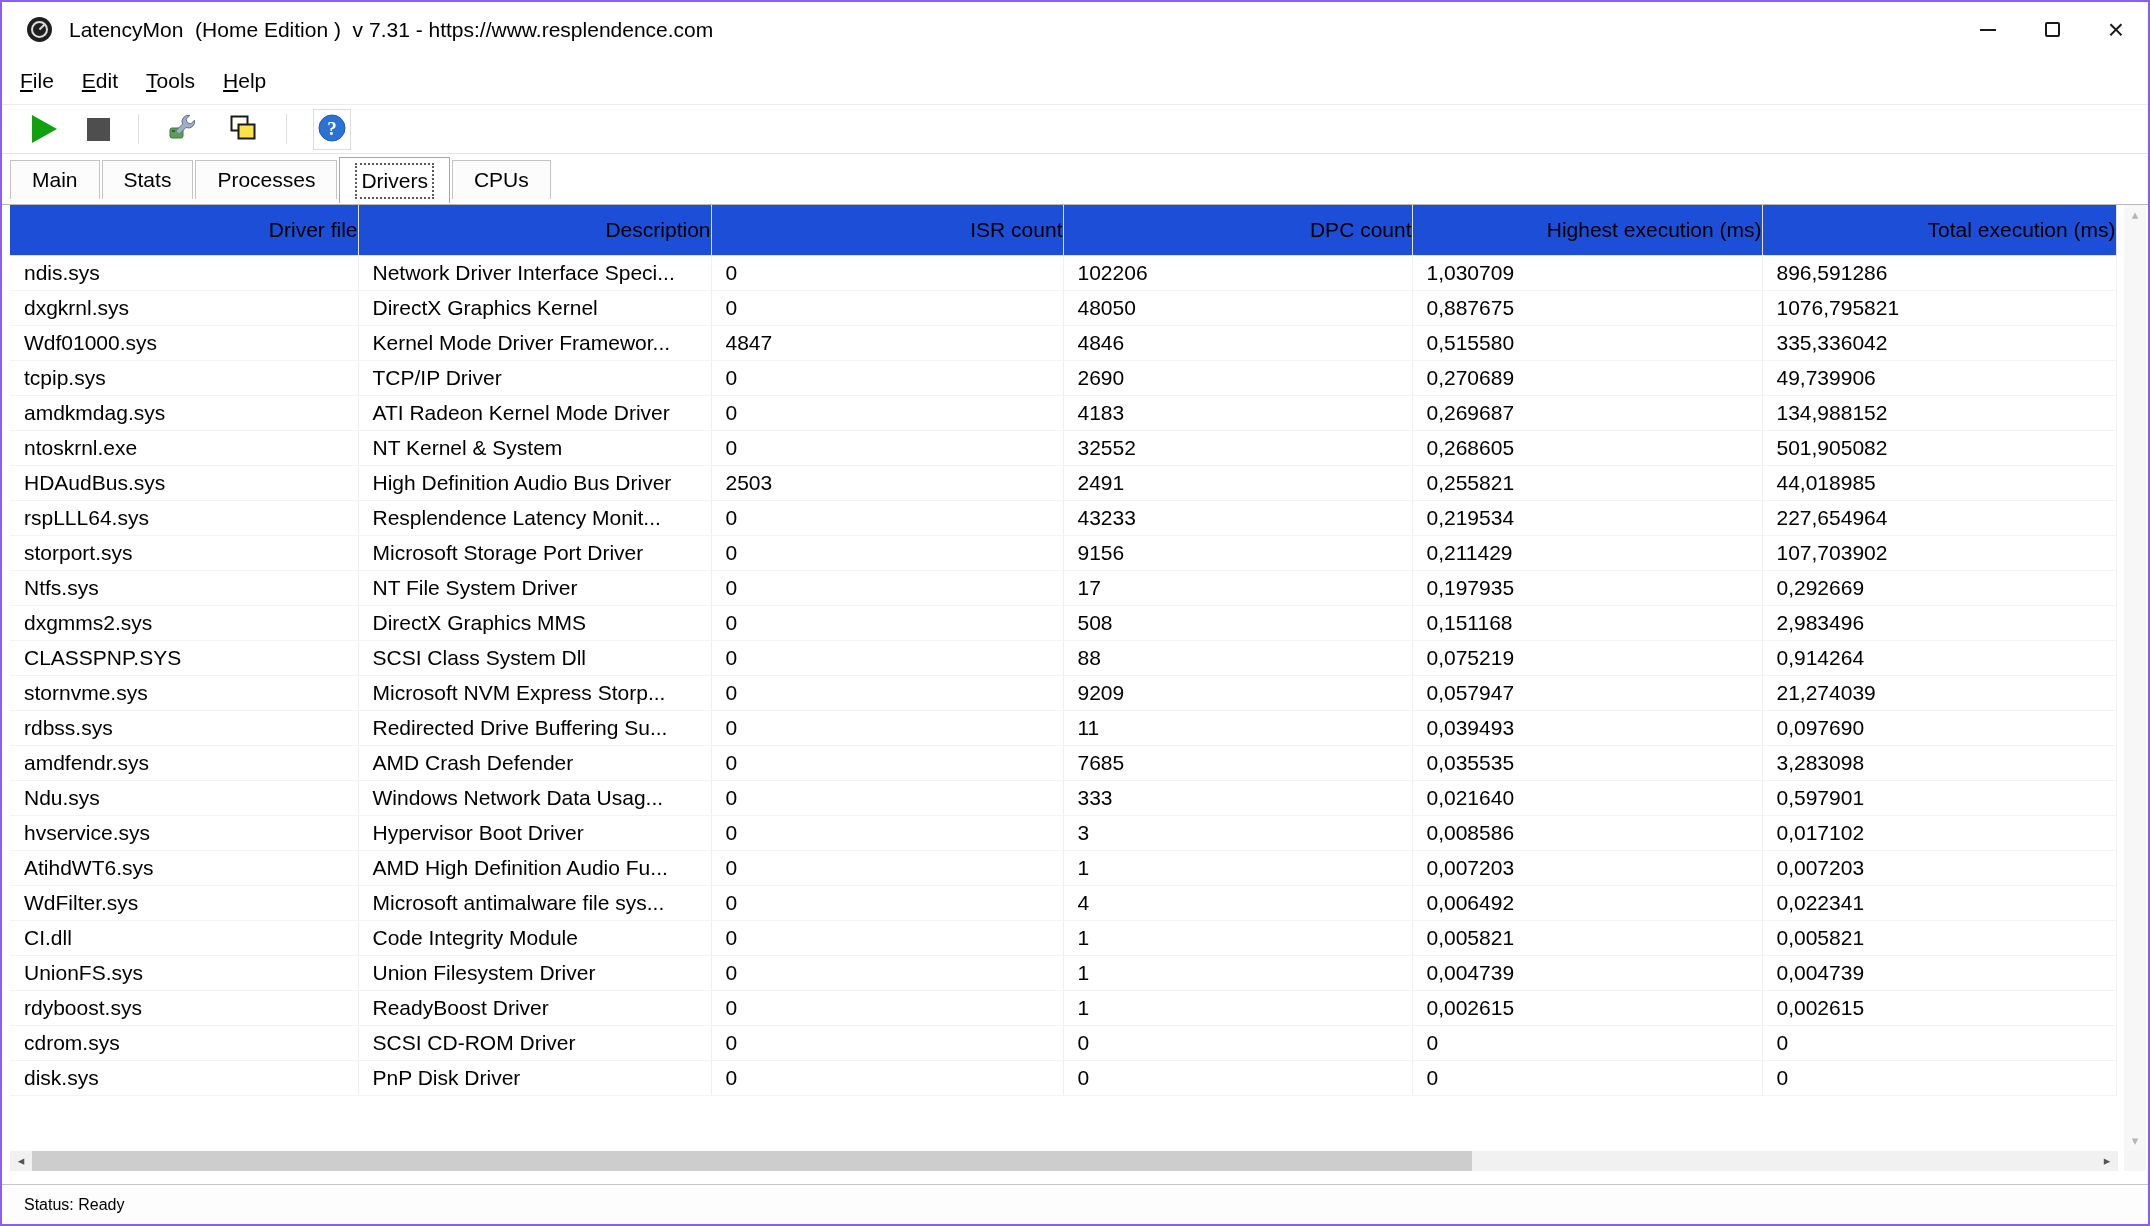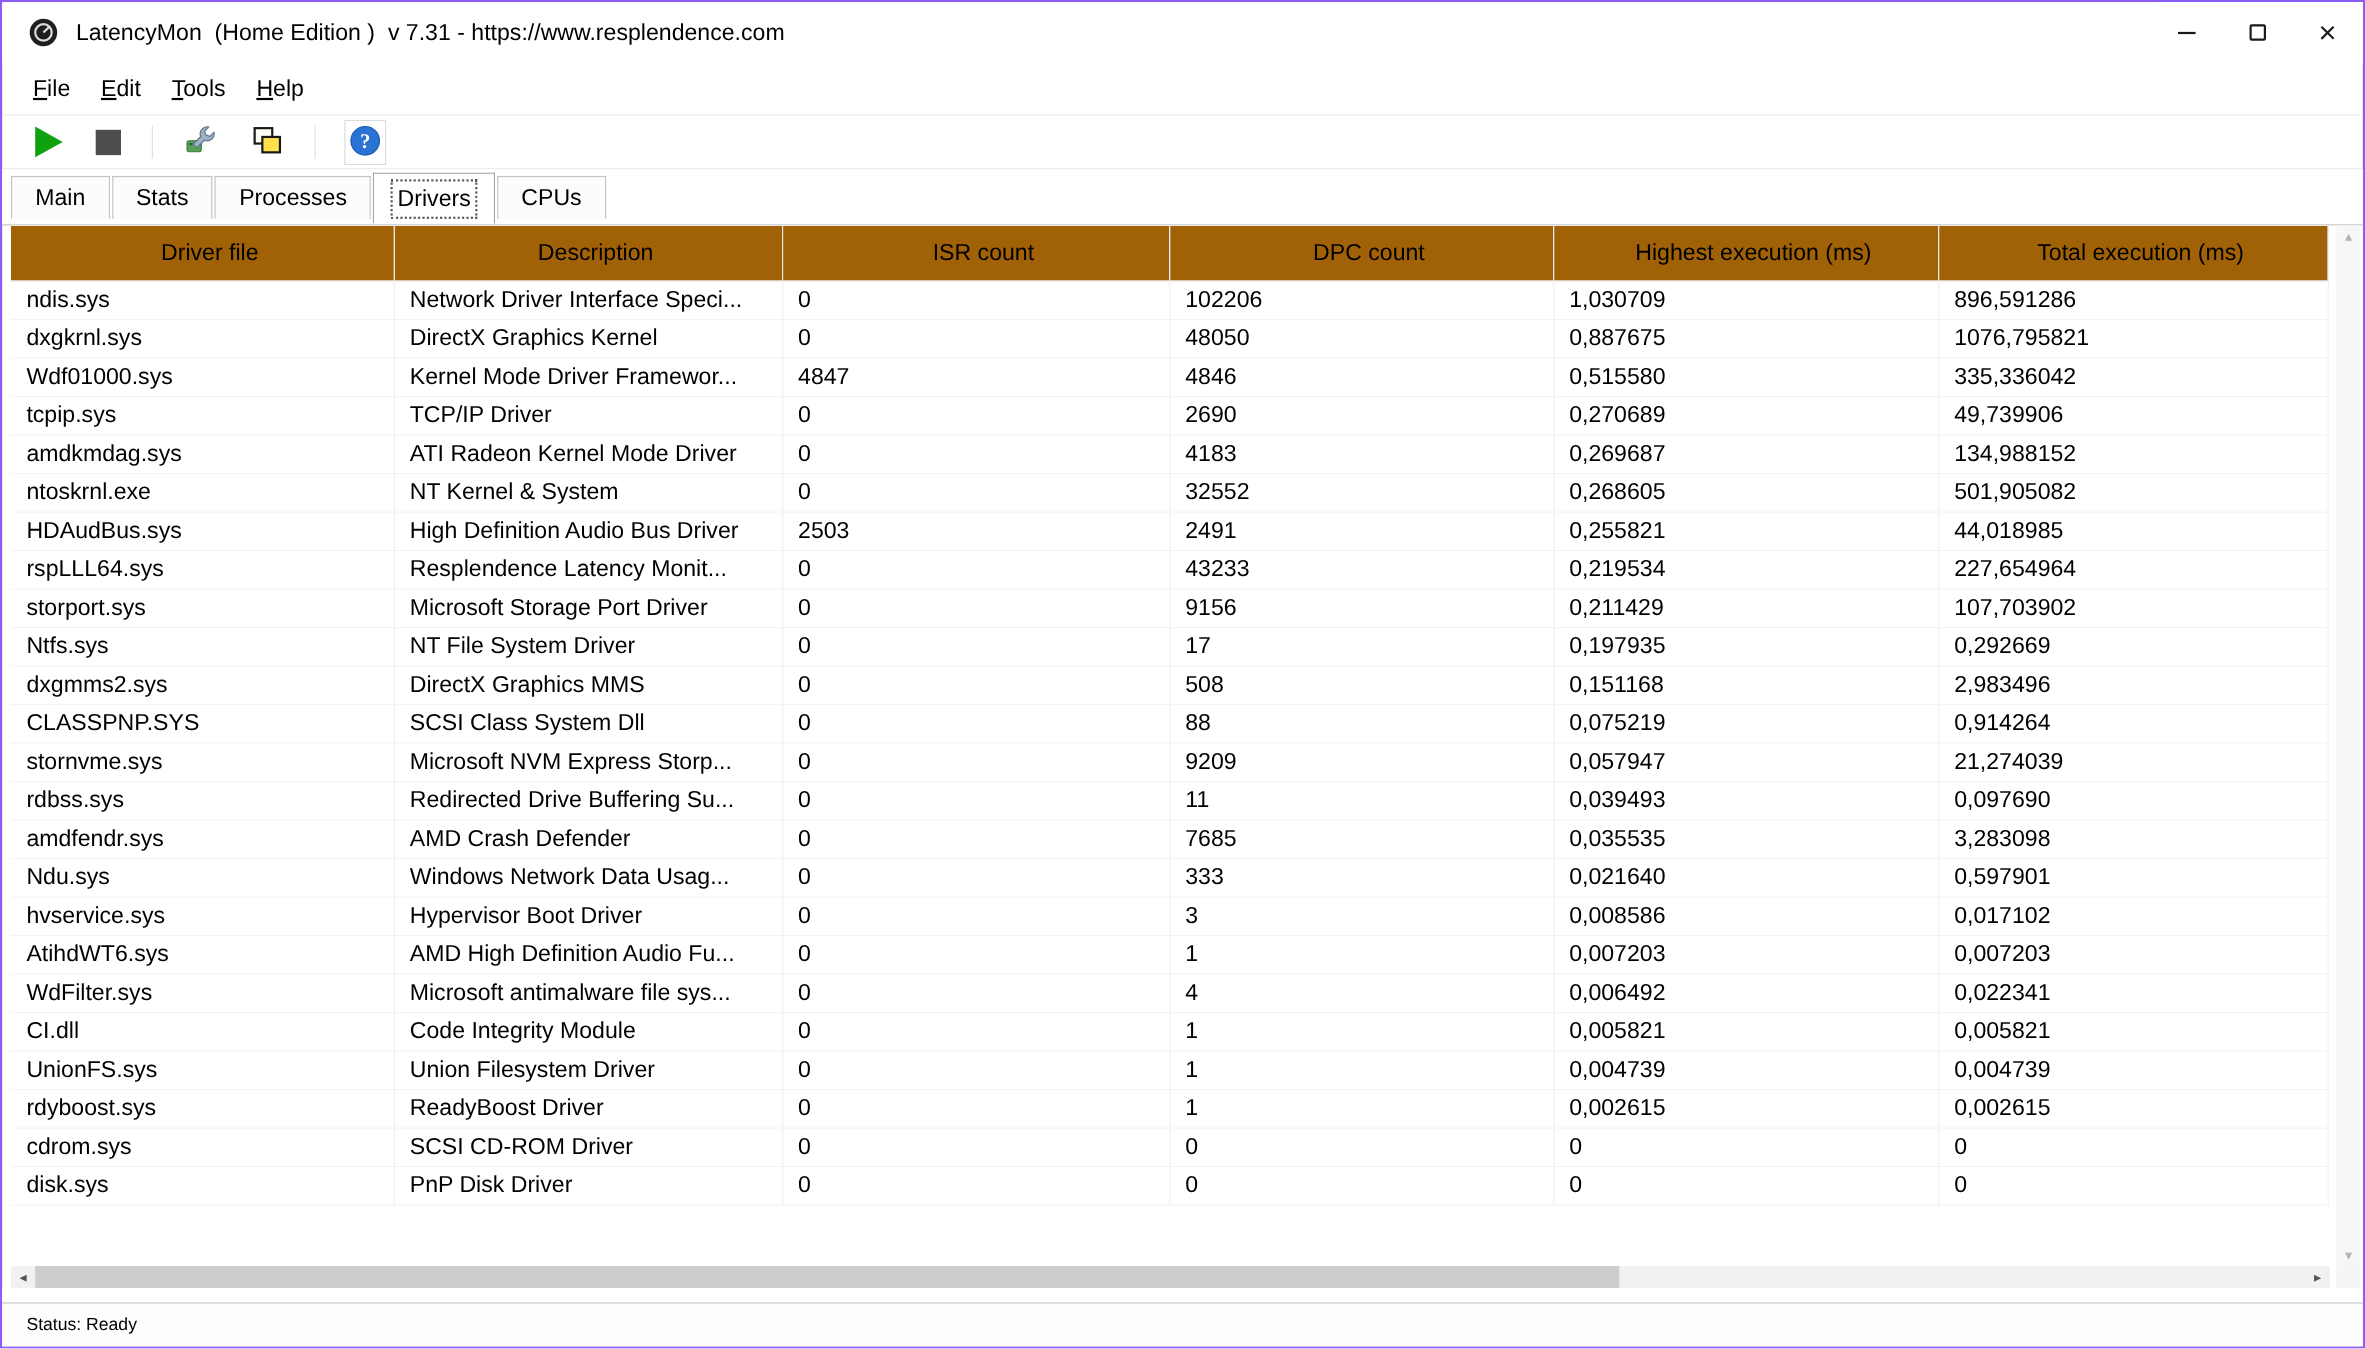--- a/index.html
+++ b/index.html
@@ -11,21 +11,21 @@
   .titlebar { height:55px; flex:0 0 55px; display:flex; align-items:center; padding-left:24px; background:#fff; }
   .app-icon { width:27px; height:27px; display:inline-flex; }
   .title-text { margin-left:16px; font-size:21px; white-space:pre; }
   .win-controls { margin-left:auto; display:flex; height:100%; }
   .win-btn { width:64px; height:100%; display:flex; align-items:center; justify-content:center; background:#fff; border:none; }
   .min-glyph { width:16px; height:2px; background:#1a1a1a; display:inline-block; }
   .max-glyph { width:15px; height:15px; border:2px solid #1a1a1a; border-radius:2px; display:inline-block; }
   .close-glyph { font-size:28px; line-height:1; color:#1a1a1a; }
 
   
-  .menubar { height:48px; flex:0 0 48px; display:flex; align-items:center; padding-left:14px; border-bottom:1px solid #ececec; }
+  .menubar { height:48px; flex:0 0 48px; display:flex; align-items:center; padding-left:4px; border-bottom:1px solid #ececec; }
   .menu-item { display:inline-block; padding:5px 14px; }
   .menu-item::first-letter { text-decoration:underline; }
 
   
   .toolbar { height:49px; flex:0 0 49px; display:flex; align-items:center; padding-left:28px; gap:26px; border-bottom:1px solid #e6e6e6; }
   .tb-btn { background:none; border:none; display:inline-flex; align-items:center; justify-content:center; padding:2px; }
   .tb-btn.help { border:1px solid #dcdcdc; padding:3px; }
   .play-icon { width:0; height:0; border-left:25px solid #0fa10f; border-top:14px solid transparent; border-bottom:14px solid transparent; display:inline-block; }
   .stop-icon { width:23px; height:23px; background:#4e4e4e; display:inline-block; }
   .tb-sep { width:1px; height:30px; background:#dedede; }
@@ -33,22 +33,22 @@
   
   .tabstrip { height:51px; flex:0 0 51px; display:flex; align-items:center; padding-left:8px; position:relative; background:#fff; }
   .tabstrip::after { content:""; position:absolute; left:0; right:0; bottom:0; height:1px; background:#b8b8b8; z-index:0; }
   .tab { position:relative; z-index:1; height:39px; margin-bottom:1px; display:flex; align-items:center; padding:0 21px; background:#fcfcfc; border:1px solid #c3c3c3; border-bottom:none; margin-right:2px; }
   .tab.active { height:46px; margin-bottom:-1px; z-index:2; background:#fff; border-color:#a6a6a6; }
   .tab.active .tab-label { outline:2px dotted #5a5a5a; outline-offset:4px; }
 
   
   .listview { position:relative; flex:1 1 auto; margin-left:8px; overflow:hidden; background:#fff; }
   table.grid { border-collapse:collapse; table-layout:fixed; width:2106px; }
-  th { font-weight:400; text-align:center; height:50px; padding:0 0 0 14px; white-space:nowrap; overflow:hidden;
-       border-right:1px solid #e3e3e3; border-bottom:1px solid #e3e3e3; vertical-align:middle; background:#a16207; }
+  th { font-weight:400; text-align:right; height:50px; padding:0 0 0 14px; white-space:nowrap; overflow:hidden;
+       border-right:1px solid #e3e3e3; border-bottom:1px solid #e3e3e3; vertical-align:middle; background:#1d4ed8; }
   td { height:35px; padding:0 0 0 14px; white-space:nowrap; overflow:hidden; vertical-align:middle;
        border-right:1px solid #efefef; border-bottom:1px solid #f3f3f3; }
 
   
   .hscroll { position:absolute; left:0; right:30px; bottom:0; height:20px; background:#f1f1f1; display:flex; align-items:center; }
   .scroll-arrow { width:22px; text-align:center; font-size:13px; color:#555; line-height:20px; }
   .h-thumb { height:20px; width:1440px; background:#cdcdcd; }
   .scroll-arrow.right { margin-left:auto; }
   .vscroll { position:absolute; top:0; right:2px; width:22px; bottom:20px; background:#f7f7f7; display:flex; flex-direction:column; justify-content:space-between; }
   .vscroll .scroll-arrow { width:22px; color:#b5b5b5; }

